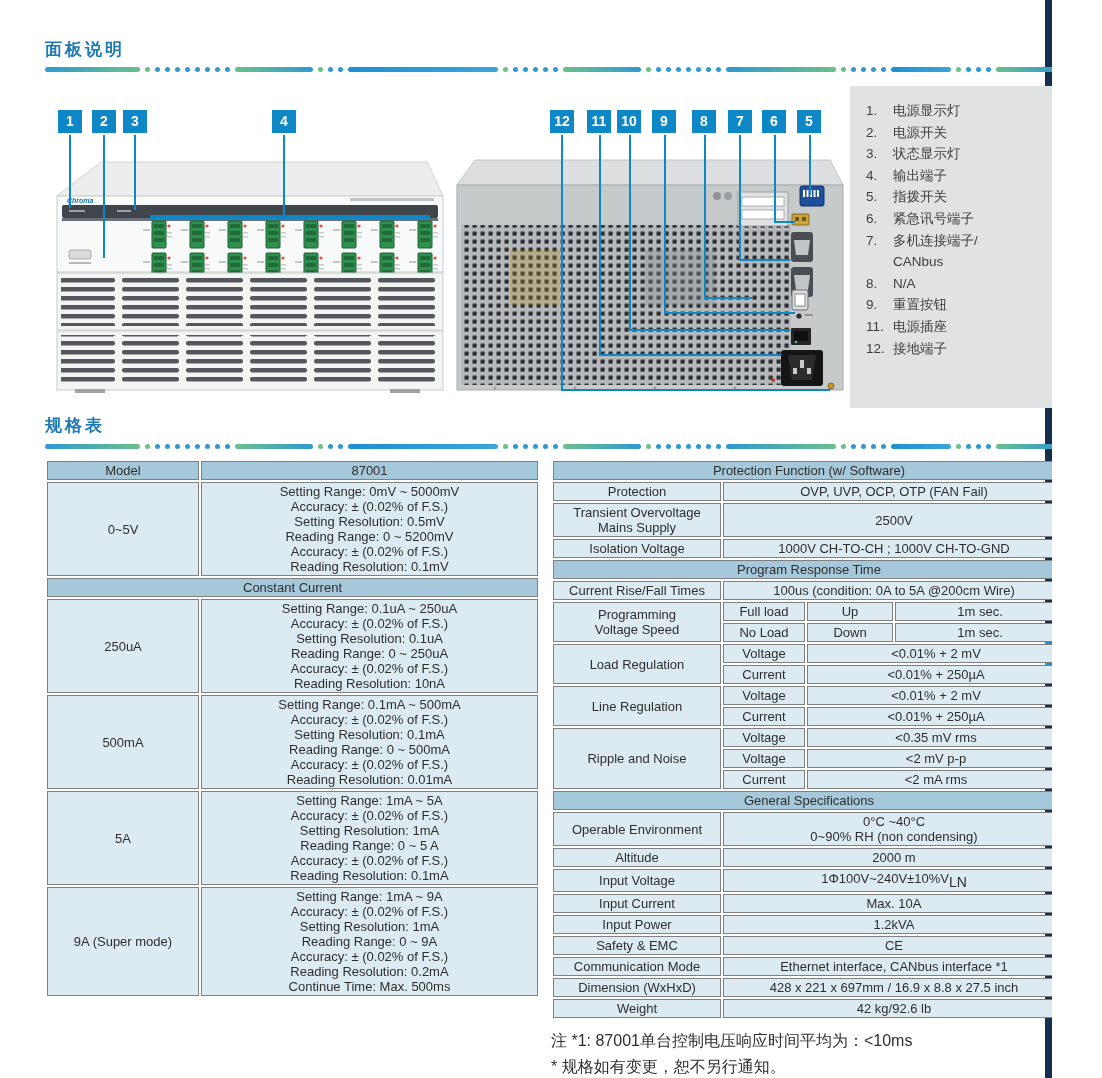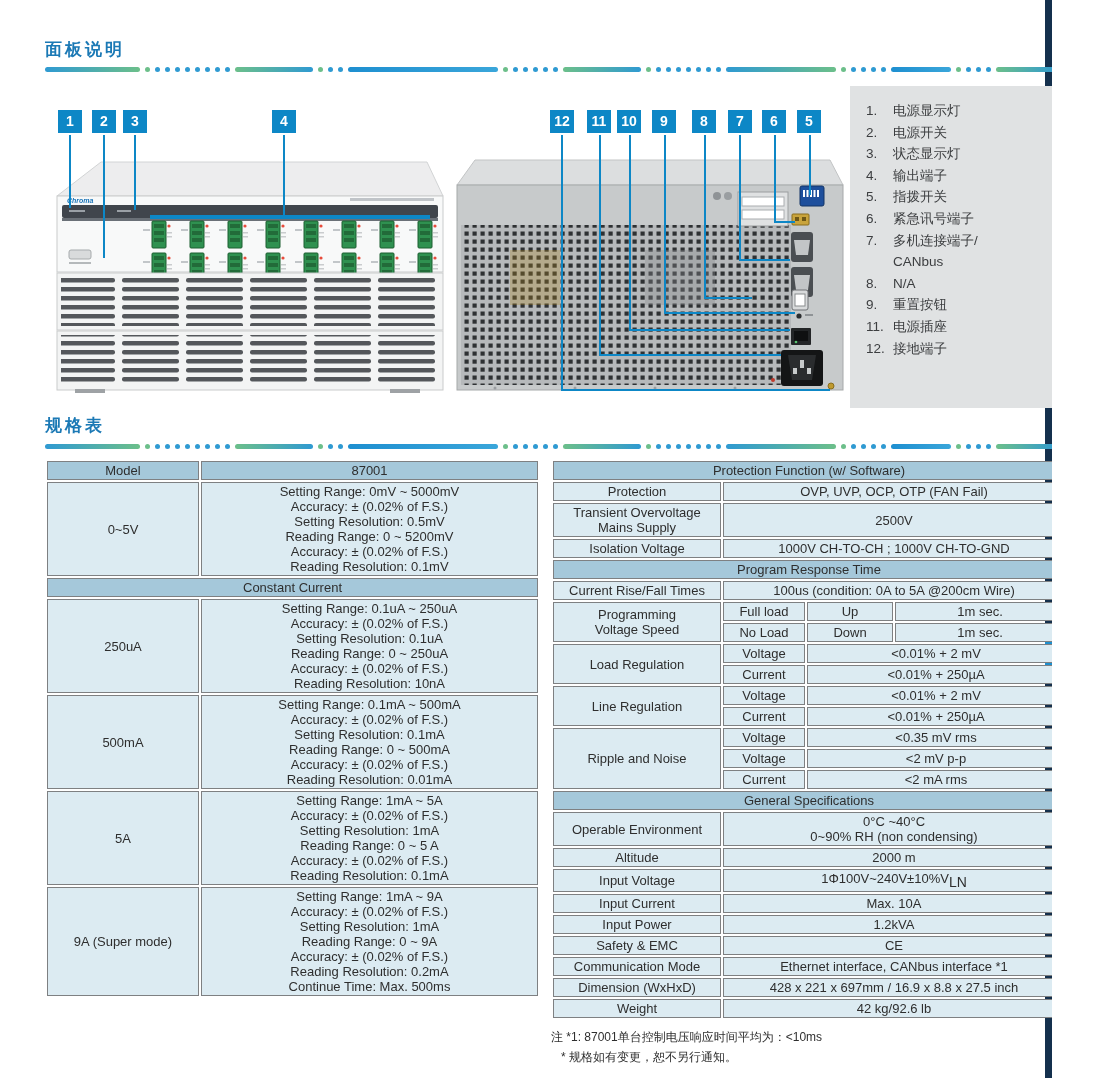--- a/index.html
+++ b/index.html
@@ -50,22 +50,22 @@
   #left-table{position:absolute;left:45px;top:459px;width:495px;}
   .right-col{position:absolute;left:551px;top:459px;width:516px;}
   #right-table{width:516px;}
   td{border:1px solid var(--border-gray);background:var(--row-bg);padding:1px 7px;
      vertical-align:middle;line-height:15px;overflow:hidden;}
   td.section{background:var(--section-bg);}
   tr.header td{background:var(--section-bg);}
   td.label,td.value,td.subcell{white-space:pre-line;}
   sub{font-size:14px;}
 
-  .note{font-size:12px;color:#2f2f2f;line-height:1.45;margin-top:9px;}
-  .note + .note{margin-top:3px;margin-left:10px;}
+  .note{font-size:16px;color:#2f2f2f;line-height:1.45;margin-top:9px;}
+  .note + .note{margin-top:3px;}
 </style>
 </head>
 <body>
 
 <div class="page">
 
   <div class="edge"></div>
   <div class="edge-accent"></div>
 
   <h2 class="sec-title" id="panel-title">面板说明</h2>

